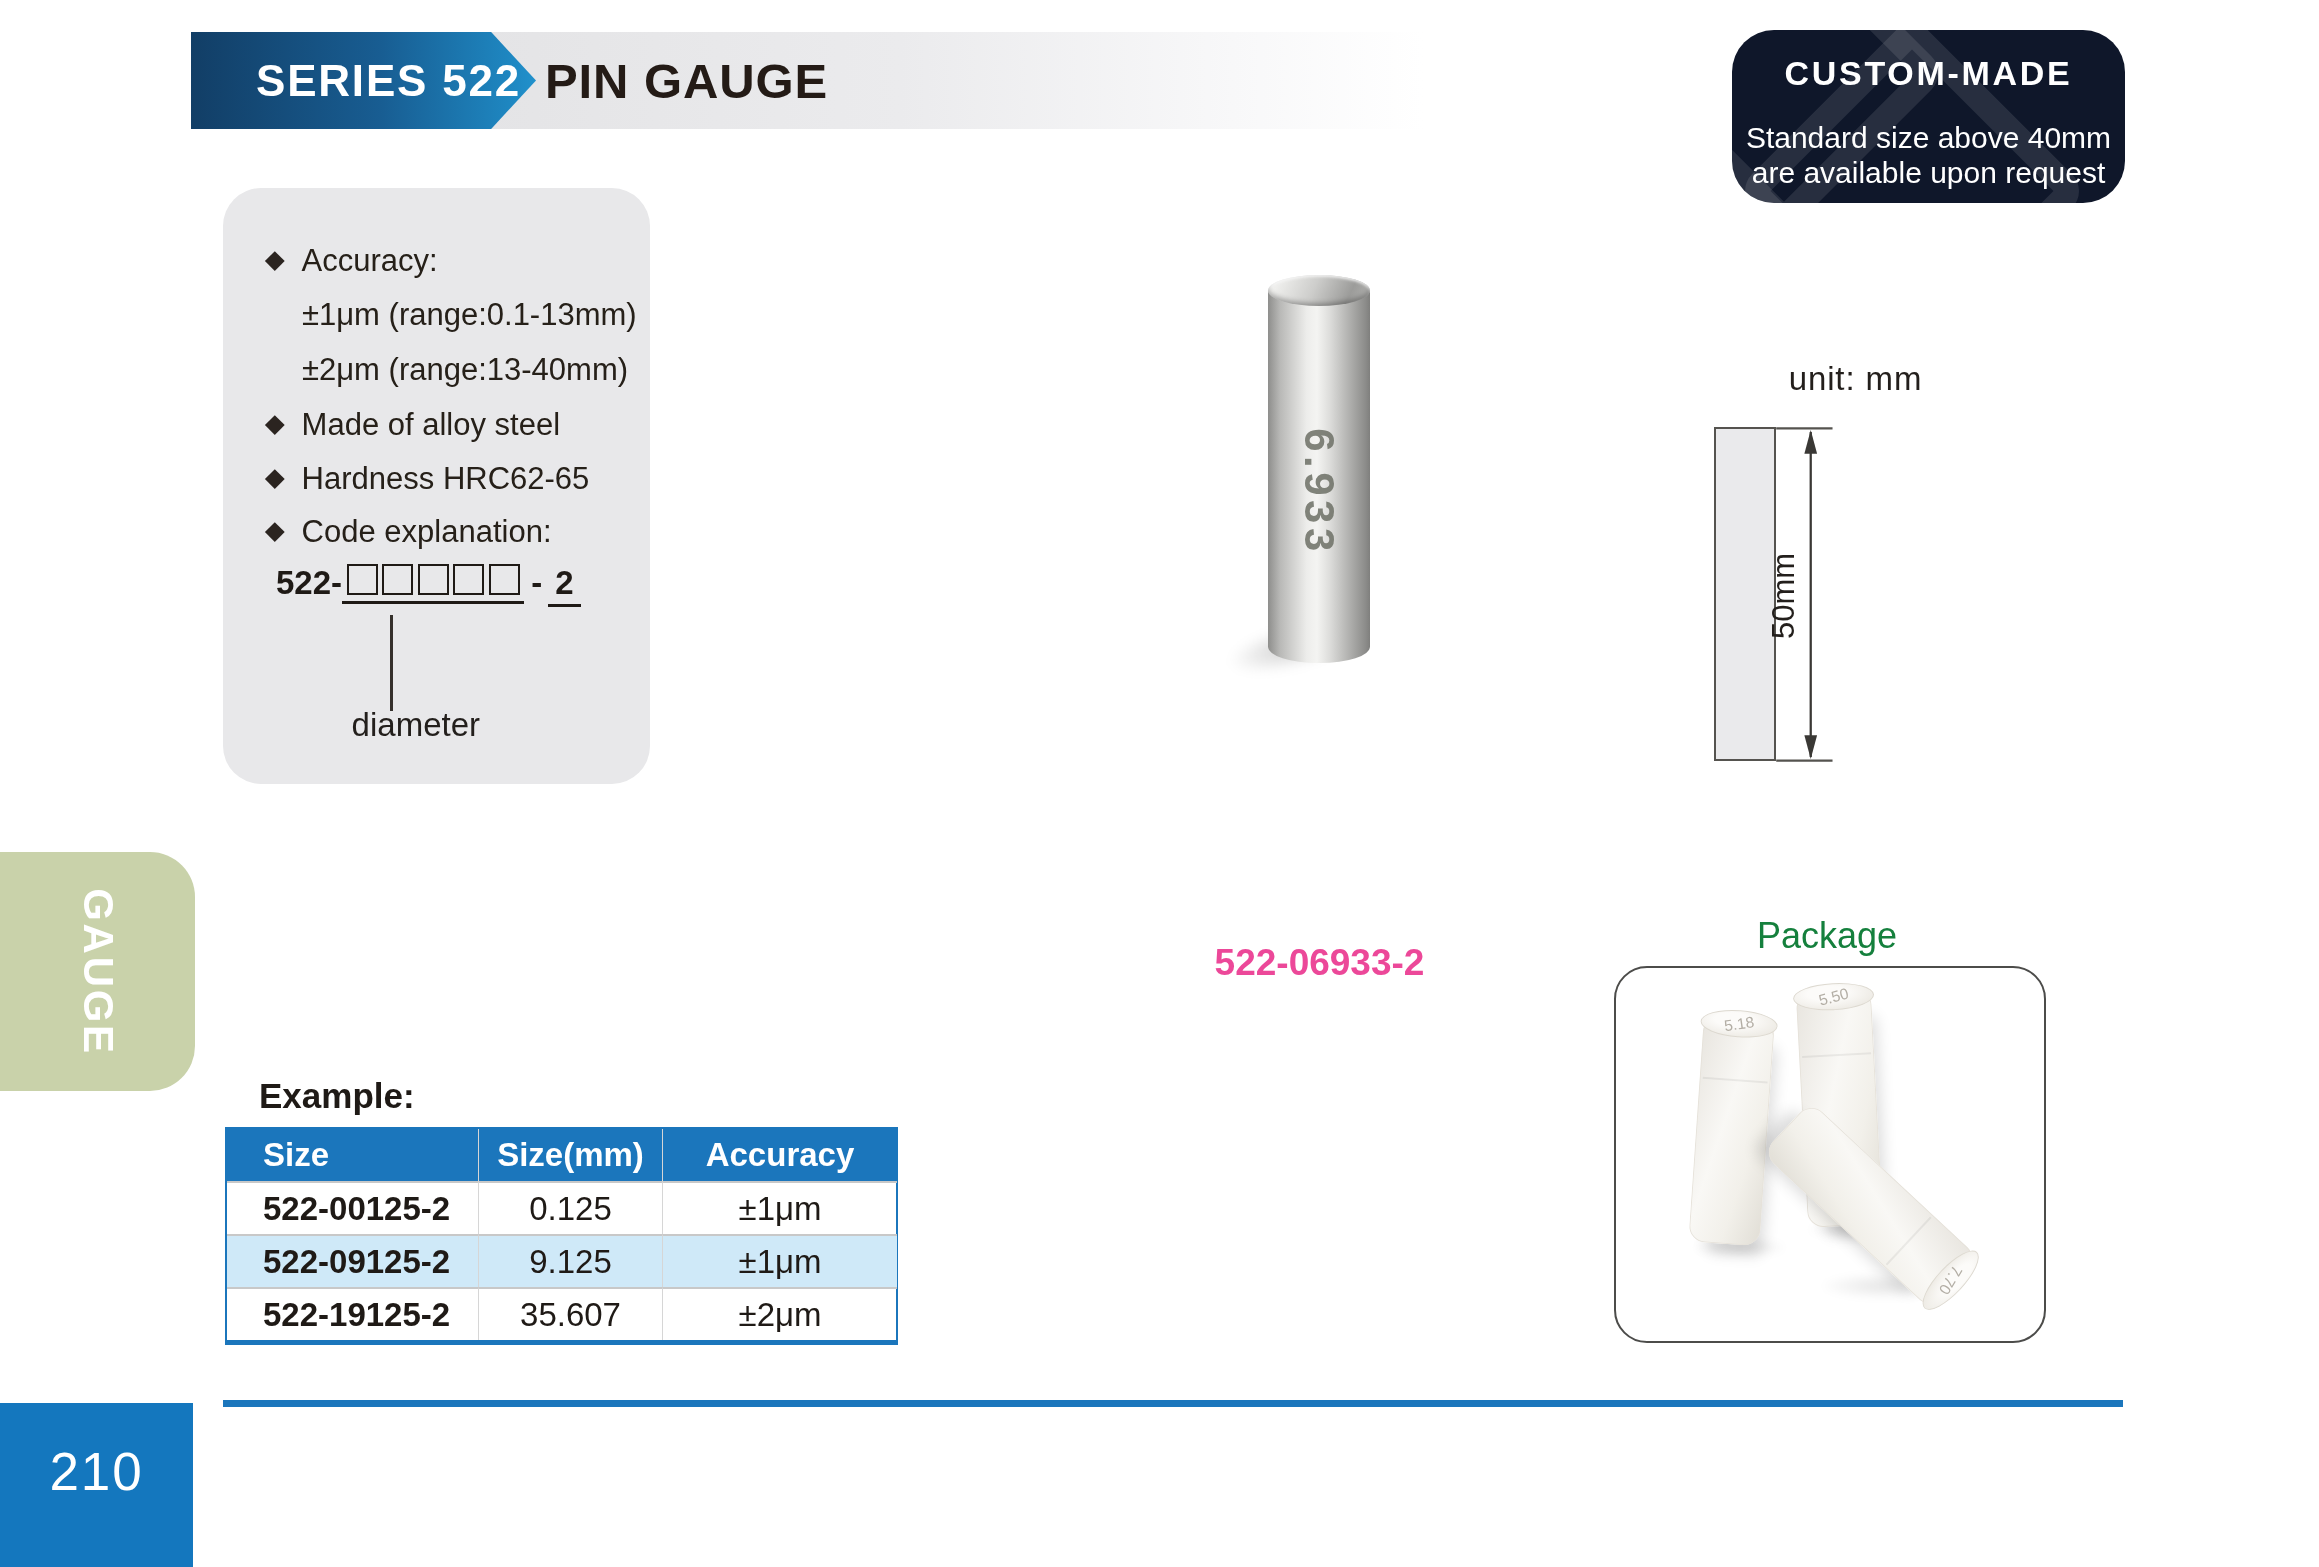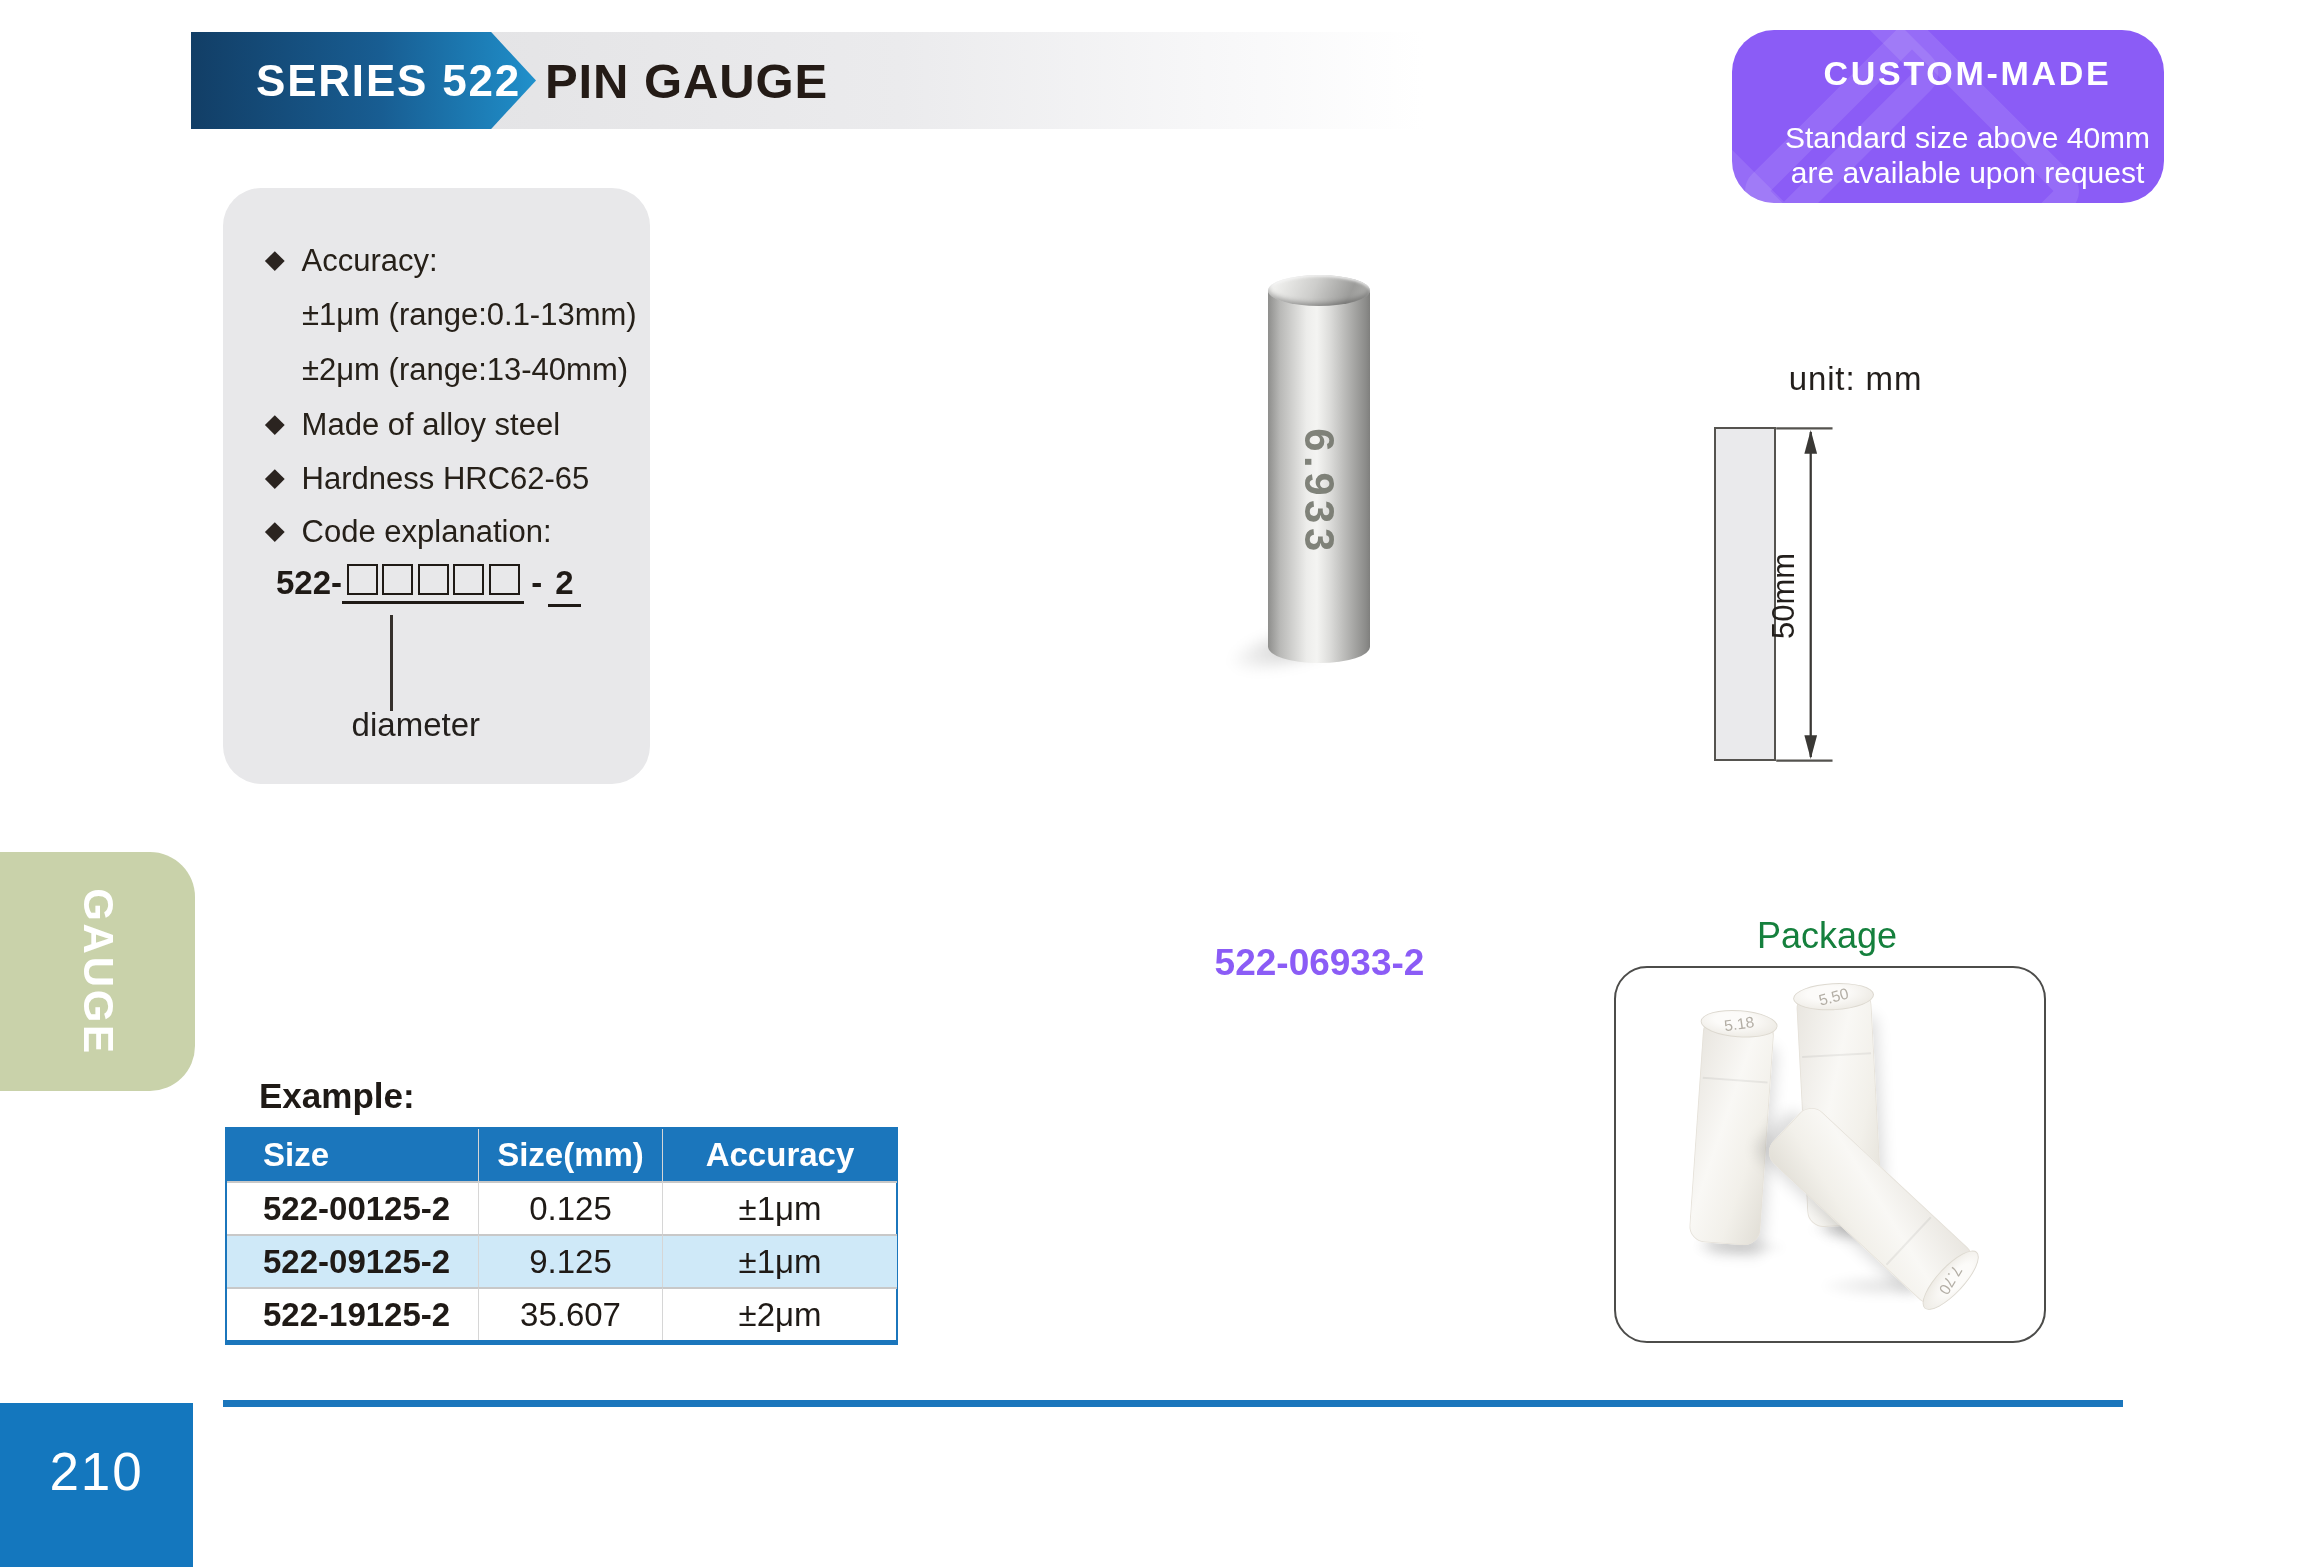--- a/index.html
+++ b/index.html
@@ -15,21 +15,21 @@
     background:linear-gradient(90deg,#123e66 0%,#185d92 55%,#1e86c0 92%,#2191cc 100%);
     clip-path:polygon(0 0,87% 0,100% 50%,87% 100%,0 100%);
     display:flex;align-items:center;}
   .series-banner span{color:#ffffff;font-size:44px;font-weight:bold;
     letter-spacing:1.8px;padding-left:65px;}
   .page-title{left:545px;top:32px;height:97px;display:flex;align-items:center;
     font-size:49px;font-weight:bold;letter-spacing:0.9px;color:#241b16;}
 
   
   .badge{left:1732px;top:30px;width:393px;height:173px;border-radius:42px;
-    background:#8b5cf6;overflow:hidden;text-align:center;color:#ffffff;padding-left:39px;}
+    background:#0f172a;overflow:hidden;text-align:center;color:#ffffff;}
   .badge::before,.badge::after{content:"";position:absolute;
     border:25.5px solid rgba(255,255,255,0.10);transform:rotate(45deg);border-radius:23.6px;}
   .badge::before{left:-64px;top:-73px;width:182px;height:182px;}
   .badge::after{left:55px;top:36px;width:200px;height:200px;}
   .badge-title{position:relative;margin-top:23.6px;font-size:34px;font-weight:bold;letter-spacing:2.7px;}
   .badge-line{position:relative;font-size:30px;line-height:35px;}
   .badge-line.first{margin-top:27px;}
 
   
   .infobox{left:223px;top:188px;width:427px;height:596px;background:#e8e8ea;border-radius:38px;}
@@ -56,21 +56,21 @@
   .steel-pin{left:1268px;top:275px;width:102px;height:387px;}
   .steel-body{position:absolute;left:0;top:14.5px;width:102px;height:373px;
     border-radius:0 0 50px 50px / 0 0 16.4px 16.4px;
     background:linear-gradient(90deg,#8e8e8c 0%,#b9b9b7 12%,#ededeb 38%,#f4f4f2 48%,#dededc 60%,#ababa9 82%,#8b8b89 96%,#7f7f7d 100%);}
   .steel-cap{position:absolute;left:0;top:0;width:102px;height:31px;border-radius:50%;
     background:linear-gradient(115deg,#f0f0ee 10%,#cdcdcb 45%,#9c9c9a 78%,#b5b5b3 100%);
     box-shadow:inset 0 -2.7px 5.5px rgba(0,0,0,0.28), inset 0 1.8px 2.7px rgba(255,255,255,0.85);}
   .etched{position:absolute;left:50%;top:56%;transform:translate(-50%,-50%) rotate(90deg);
     font-size:42px;font-weight:600;letter-spacing:4.5px;color:#6d7066;opacity:0.85;}
   .pin-caption{left:1196px;top:942px;width:247px;text-align:center;
-    font-size:37px;font-weight:bold;color:#8b5cf6;}
+    font-size:37px;font-weight:bold;color:#ec4899;}
 
   
   .unit-label{left:1759px;top:360px;width:193px;text-align:center;font-size:33px;letter-spacing:0.9px;}
   .dim-rect{left:1714px;top:427px;width:62px;height:334px;background:#eaeaec;
     border:2.7px solid #55534f;box-sizing:border-box;}
   .dim-svg{left:1776px;top:421px;}
   .dim-label{left:1726px;top:578px;width:116px;text-align:center;font-size:31px;
     transform:rotate(-90deg);}
 
   

